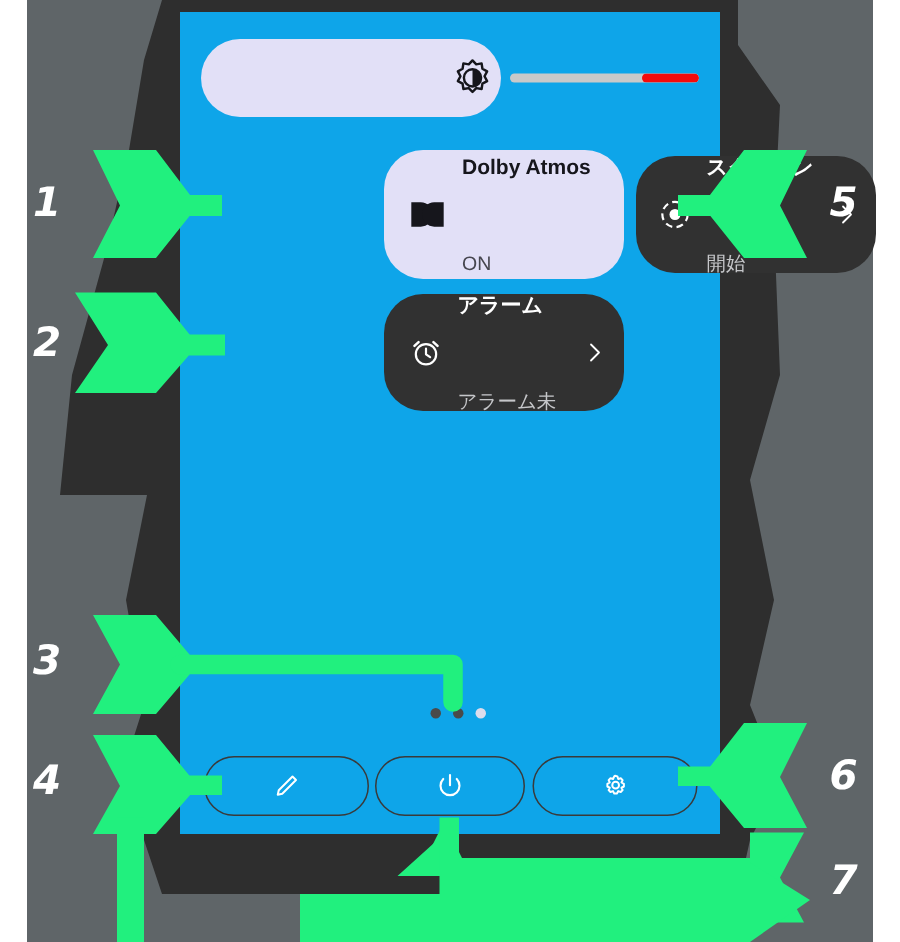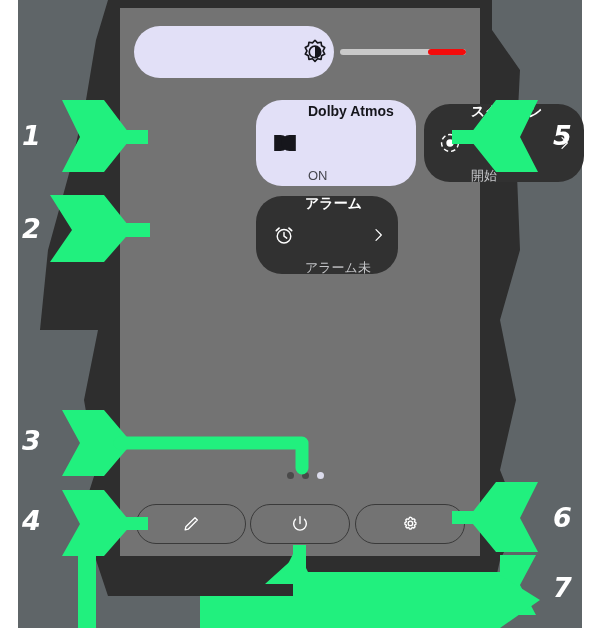--- a/index.html
+++ b/index.html
@@ -4,21 +4,21 @@
 <style>
   html,body{margin:0;padding:0;background:#ffffff;}
   body{font-family:"Liberation Sans","DejaVu Sans",sans-serif;}
 
   #stage{position:relative;width:600px;height:628px;overflow:hidden;background:#ffffff;}
 
   
   .bg-gray{position:absolute;left:18px;top:0;width:564px;height:620px;background:#5f6568;}
 
   
-  .screen{position:absolute;left:120px;top:8px;width:360px;height:548px;background:#737373;}
+  .screen{position:absolute;left:120px;top:8px;width:360px;height:548px;background:#0ea5e9;}
 
   
   .bright-row{position:absolute;left:14px;top:18px;width:332px;height:52px;}
   .bright-fill{position:absolute;left:0;top:0;width:200px;height:52px;background:#e2e0f7;border-radius:26px;}
   .bright-icon{position:absolute;left:168px;top:13px;width:26px;height:26px;}
   .track{position:absolute;left:206px;top:23px;width:126px;height:6px;background:#c9c9c9;border-radius:3px;overflow:hidden;}
   .track-red{position:absolute;right:0;top:0;width:38px;height:6px;background:#f40b0b;border-radius:3px;}
 
   
   .tile{position:absolute;border-radius:26px;display:flex;align-items:center;box-sizing:border-box;}
@@ -29,21 +29,21 @@
   .t-title{font-size:14px;font-weight:bold;line-height:17px;white-space:nowrap;}
   .t-sub{font-size:13px;line-height:17px;white-space:nowrap;margin-top:47px;}
   .on-light .t-title{color:#16161c;}
   .on-light .t-sub{color:#46464f;}
   .on-dark .t-title{color:#ffffff;}
   .on-dark .t-sub{color:#c5c6c9;}
   .chev{position:absolute;right:12px;top:50%;transform:translateY(-50%);}
 
   #tile-dolby{left:136px;top:92px;width:160px;height:86px;padding-left:14px;}
   #tile-screen{left:304px;top:96px;width:160px;height:78px;padding-left:12px;}
-  #tile-alarm{left:136px;top:188px;width:142px;height:78px;padding-left:14px;}
+  #tile-alarm{left:136px;top:188px;width:160px;height:78px;padding-left:14px;}
 
   
   .dots{position:absolute;left:287px;top:472px;display:flex;gap:8px;align-items:center;}
   .dot{width:7px;height:7px;border-radius:50%;background:#4a4a4a;}
   .dot.active{background:#dcdcec;}
 
   
   .bbtn{position:absolute;top:504px;height:40px;border:1px solid #3a3a3a;border-radius:20px;
         display:flex;align-items:center;justify-content:center;box-sizing:border-box;}
   #btn-edit{left:136px;width:110px;}

